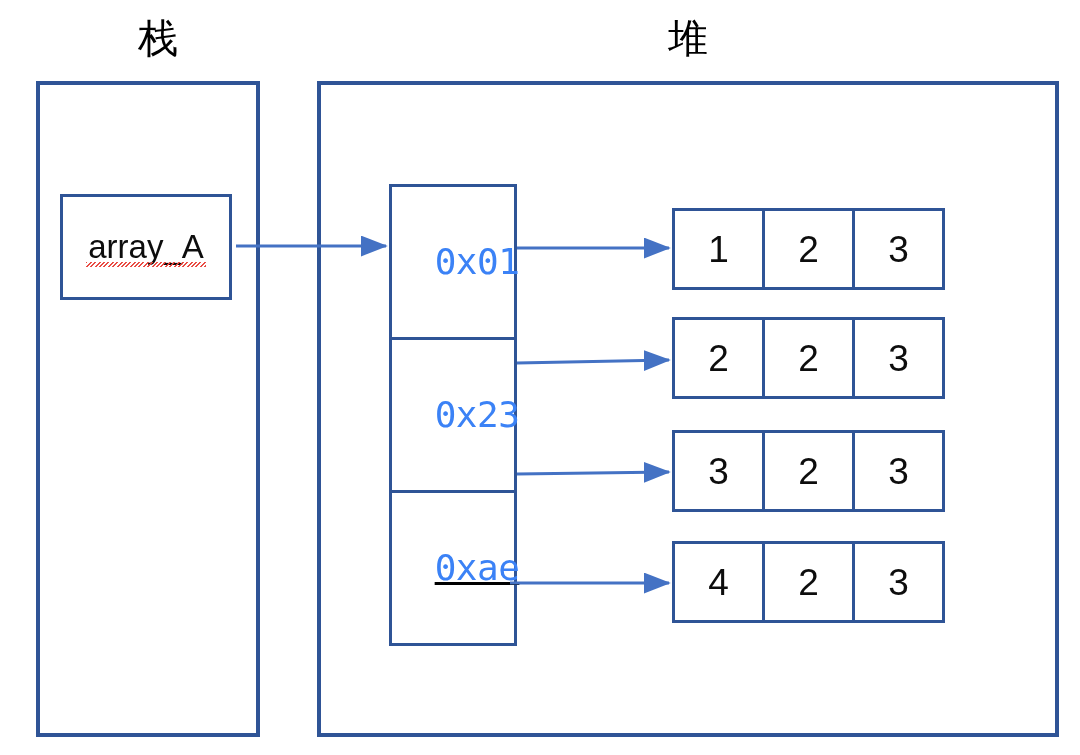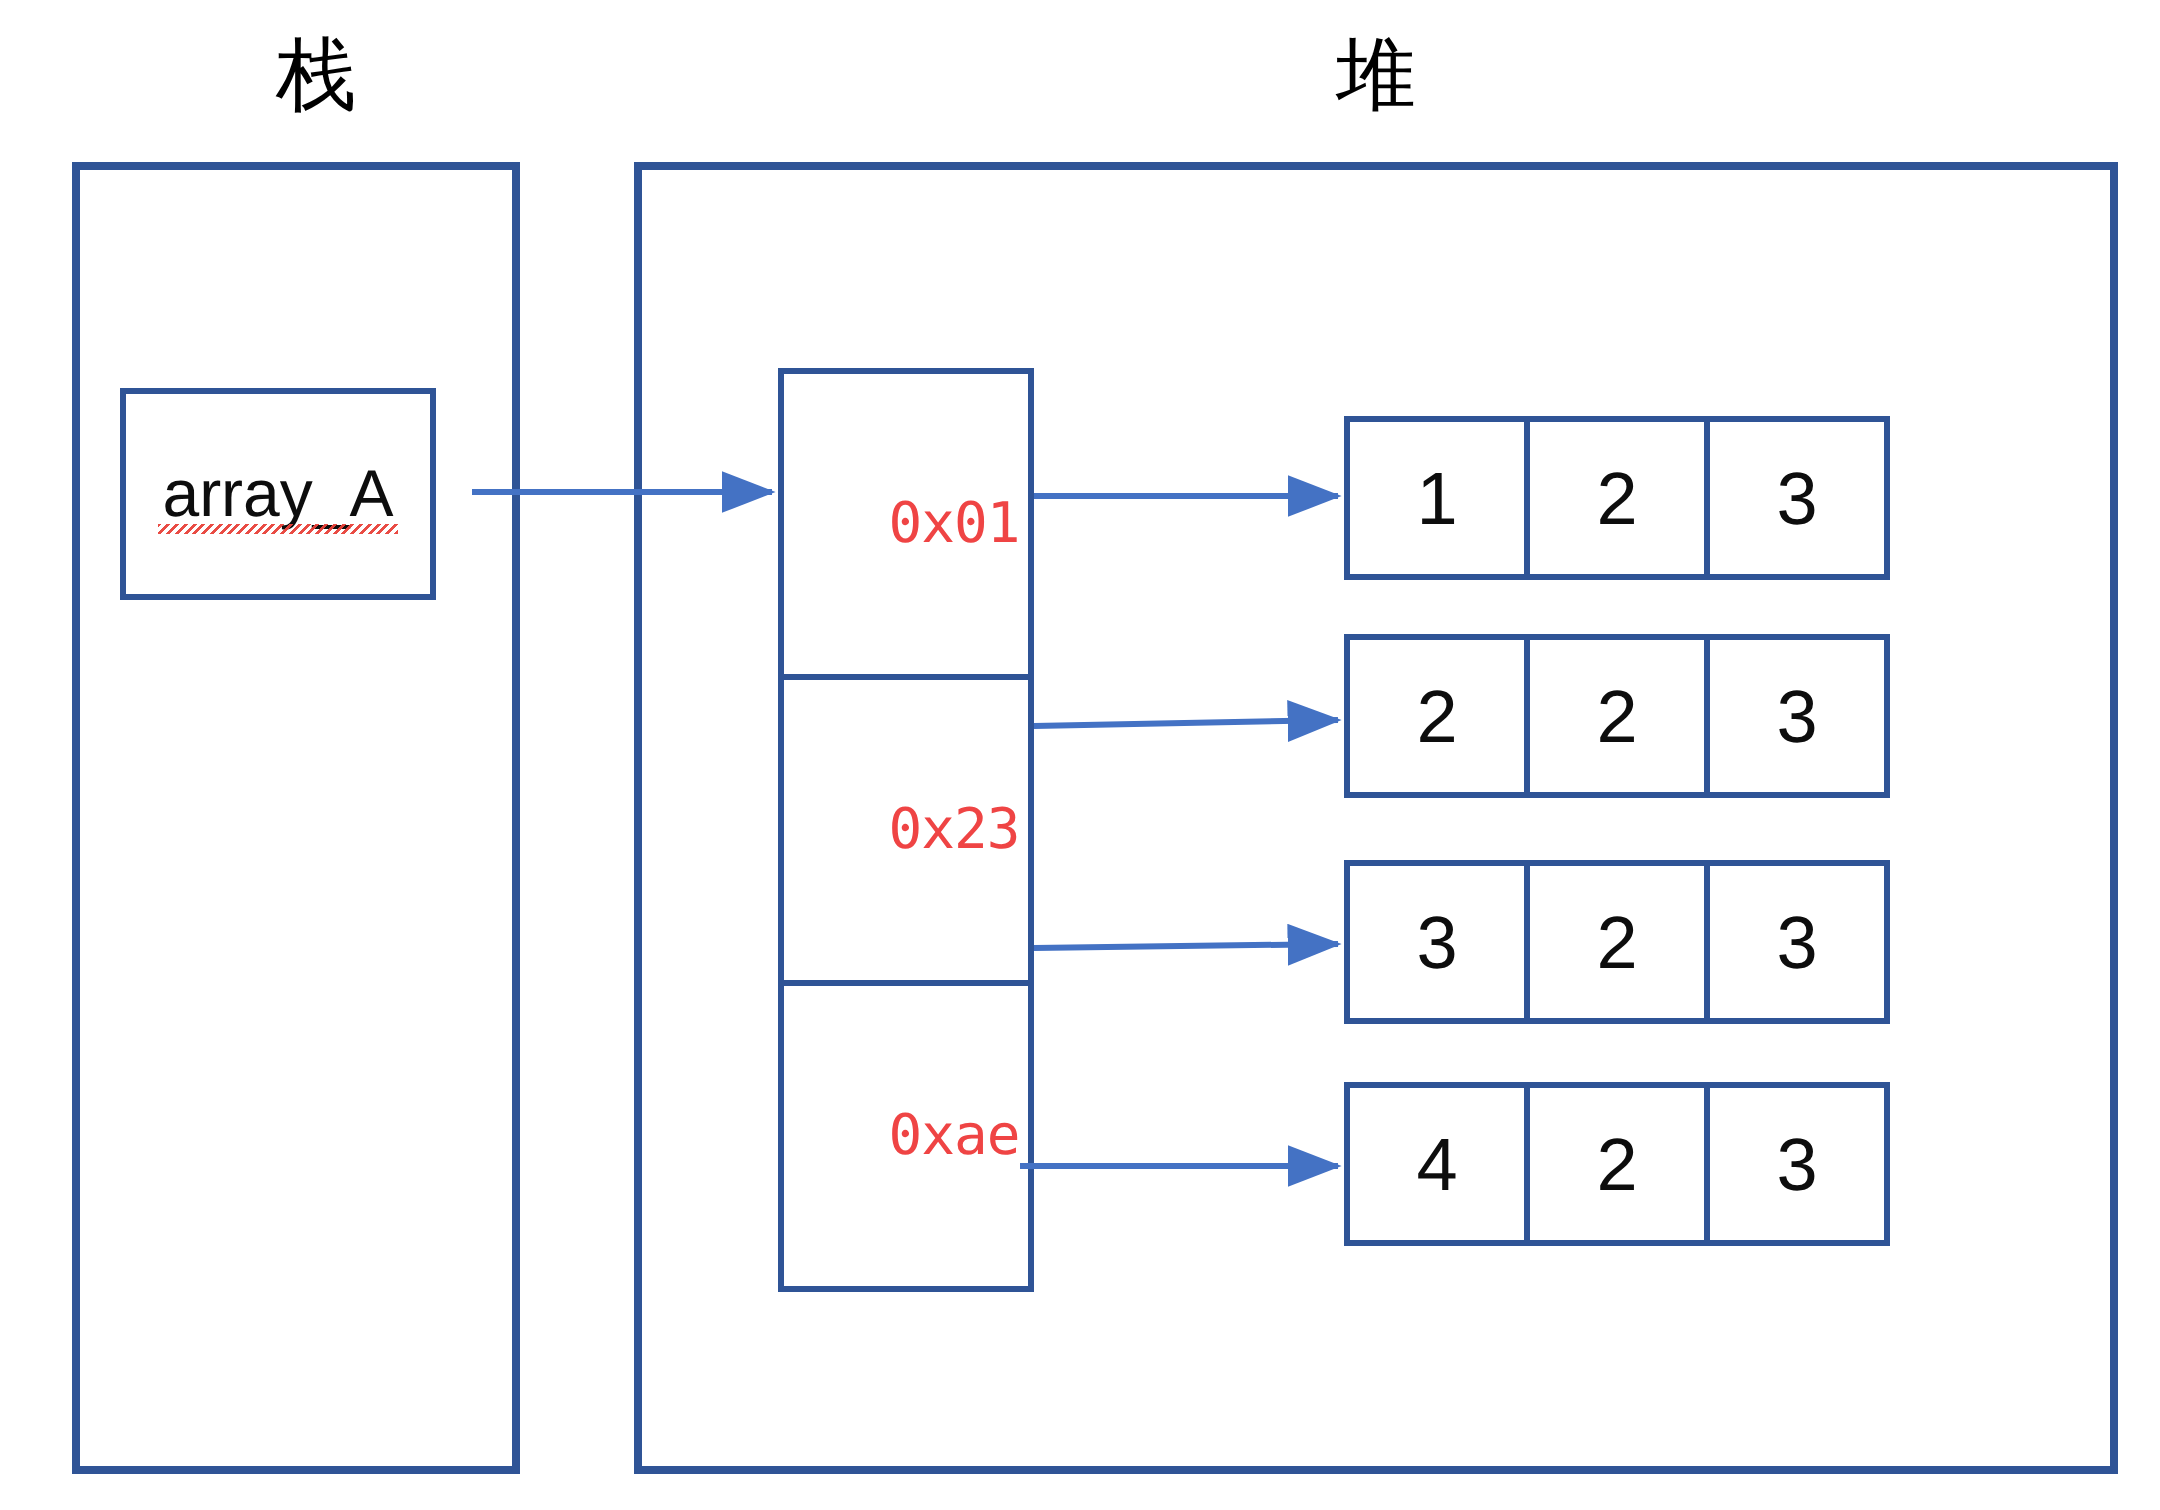--- a/index.html
+++ b/index.html
@@ -39,21 +39,21 @@
     background: transparent;
   }
   #stack-box { left: 36px;  top: 81px; width: 224px; height: 656px; }
   #heap-box  { left: 317px; top: 81px; width: 742px; height: 656px; }
 
   
   #array-a-box {
     position: absolute;
     left: 60px;
     top: 194px;
-    width: 158px;
+    width: 172px;
     height: 106px;
     box-sizing: border-box;
     border: 3px solid #2F5496;
     background: #ffffff;
     display: flex;
     align-items: center;
     justify-content: center;
   }
   .var-label {
     font-size: 33px;
@@ -96,25 +96,25 @@
   }
   .pointer-cell {
     flex: 1 1 0;
     box-sizing: border-box;
     border-bottom: 3px solid #2F5496;
     display: flex;
     align-items: center;
     justify-content: center;
     background: #ffffff;
   }
-  .pointer-cell:last-child { border-bottom: none; }
+  .pointer-cell:last-child { border-bottom: none; text-decoration: underline; }
   .pointer-text {
-    font-size: 28px;
-    line-height: 1;
-    color: #ef4444;
+    font-size: 36px;
+    line-height: 1;
+    color: #3b82f6;
     font-family: "DejaVu Sans Mono", "Liberation Mono", monospace;
     letter-spacing: -0.5px;
     white-space: nowrap;
     margin-left: 48px;
   }
 
   
   .array-row {
     position: absolute;
     display: flex;

